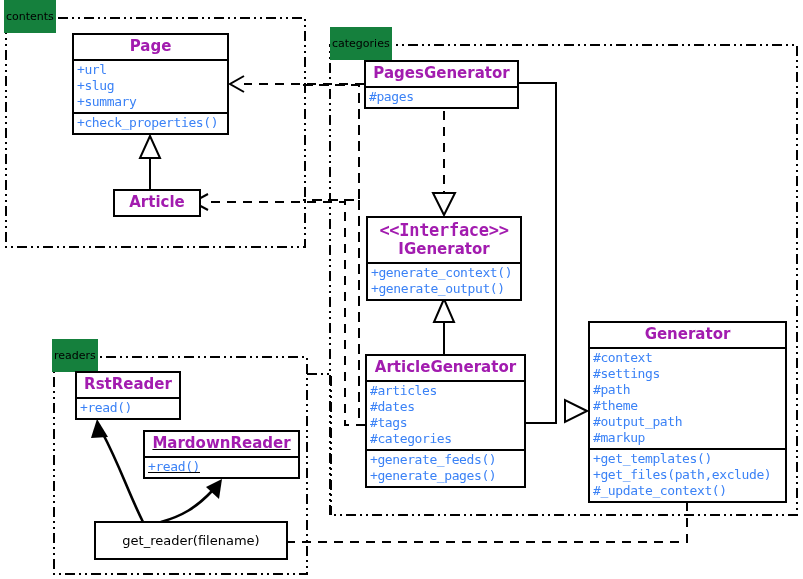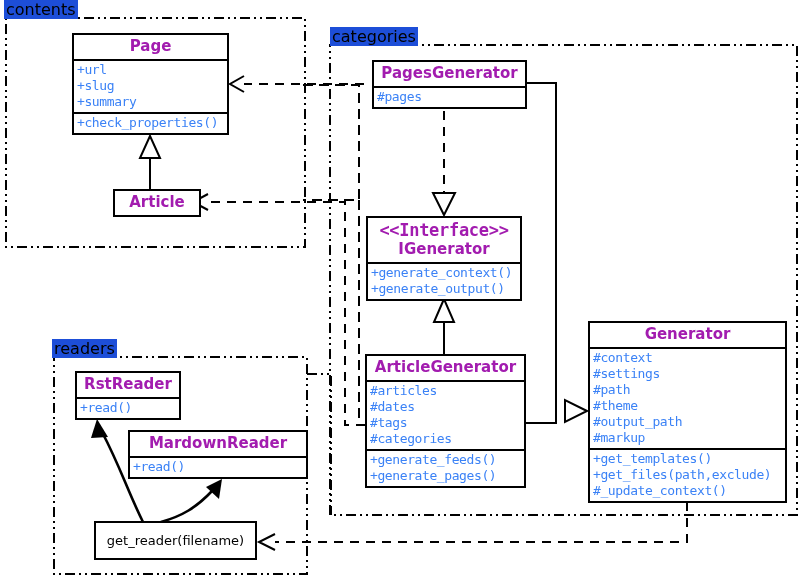--- a/index.html
+++ b/index.html
@@ -20,24 +20,24 @@
     left: 0;
     top: 0;
     width: 803px;
     height: 579px;
     pointer-events: none;
   }
   
   .pkg-label {
     position: absolute;
     font-family: "DejaVu Sans", sans-serif;
-    font-size: 16px;
+    font-size: 11px;
     color: #000;
-    background: #1d4ed8;
-    padding: 0 2px;
+    background: #15803d;
+    padding: 10px 2px;
     white-space: nowrap;
   }
   
   .cls {
     position: absolute;
     box-sizing: border-box;
     border: 2px solid #000;
     background: #ffffff;
   }
   .cls .hdr {
@@ -162,21 +162,21 @@
     </div>
     <div class="sect">
       <div class="row">+check_properties()</div>
     </div>
   </div>
 
   <div class="cls hit" style="left:113px; top:189px; width:88px;">
     <div class="hdr">Article</div>
   </div>
 
-  <div class="cls hit" style="left:372px; top:60px; width:155px;">
+  <div class="cls hit" style="left:364px; top:60px; width:155px;">
     <div class="hdr">PagesGenerator</div>
     <div class="sect">
       <div class="row">#pages</div>
     </div>
   </div>
 
   <div class="cls hit" style="left:366px; top:216px; width:156px;">
     <div class="hdr">
       <span class="stereo">&lt;&lt;Interface&gt;&gt;</span>
       <span>IGenerator</span>
@@ -218,24 +218,24 @@
     </div>
   </div>
 
   <div class="cls hit" style="left:75px; top:371px; width:106px;">
     <div class="hdr">RstReader</div>
     <div class="sect">
       <div class="row">+read()</div>
     </div>
   </div>
 
-  <div class="cls hit" style="left:128px; top:430px; width:180px;">
+  <div class="cls hit" style="left:143px; top:430px; width:157px;text-decoration:underline;">
     <div class="hdr">MardownReader</div>
     <div class="sect">
       <div class="row">+read()</div>
     </div>
   </div>
 
-  <div class="plainbox hit" style="left:94px; top:521px; width:163px; height:39px;">
+  <div class="plainbox hit" style="left:94px; top:521px; width:194px; height:39px;">
     <span>get_reader(filename)</span>
   </div>
 
 </div>
 
 </body></html>

